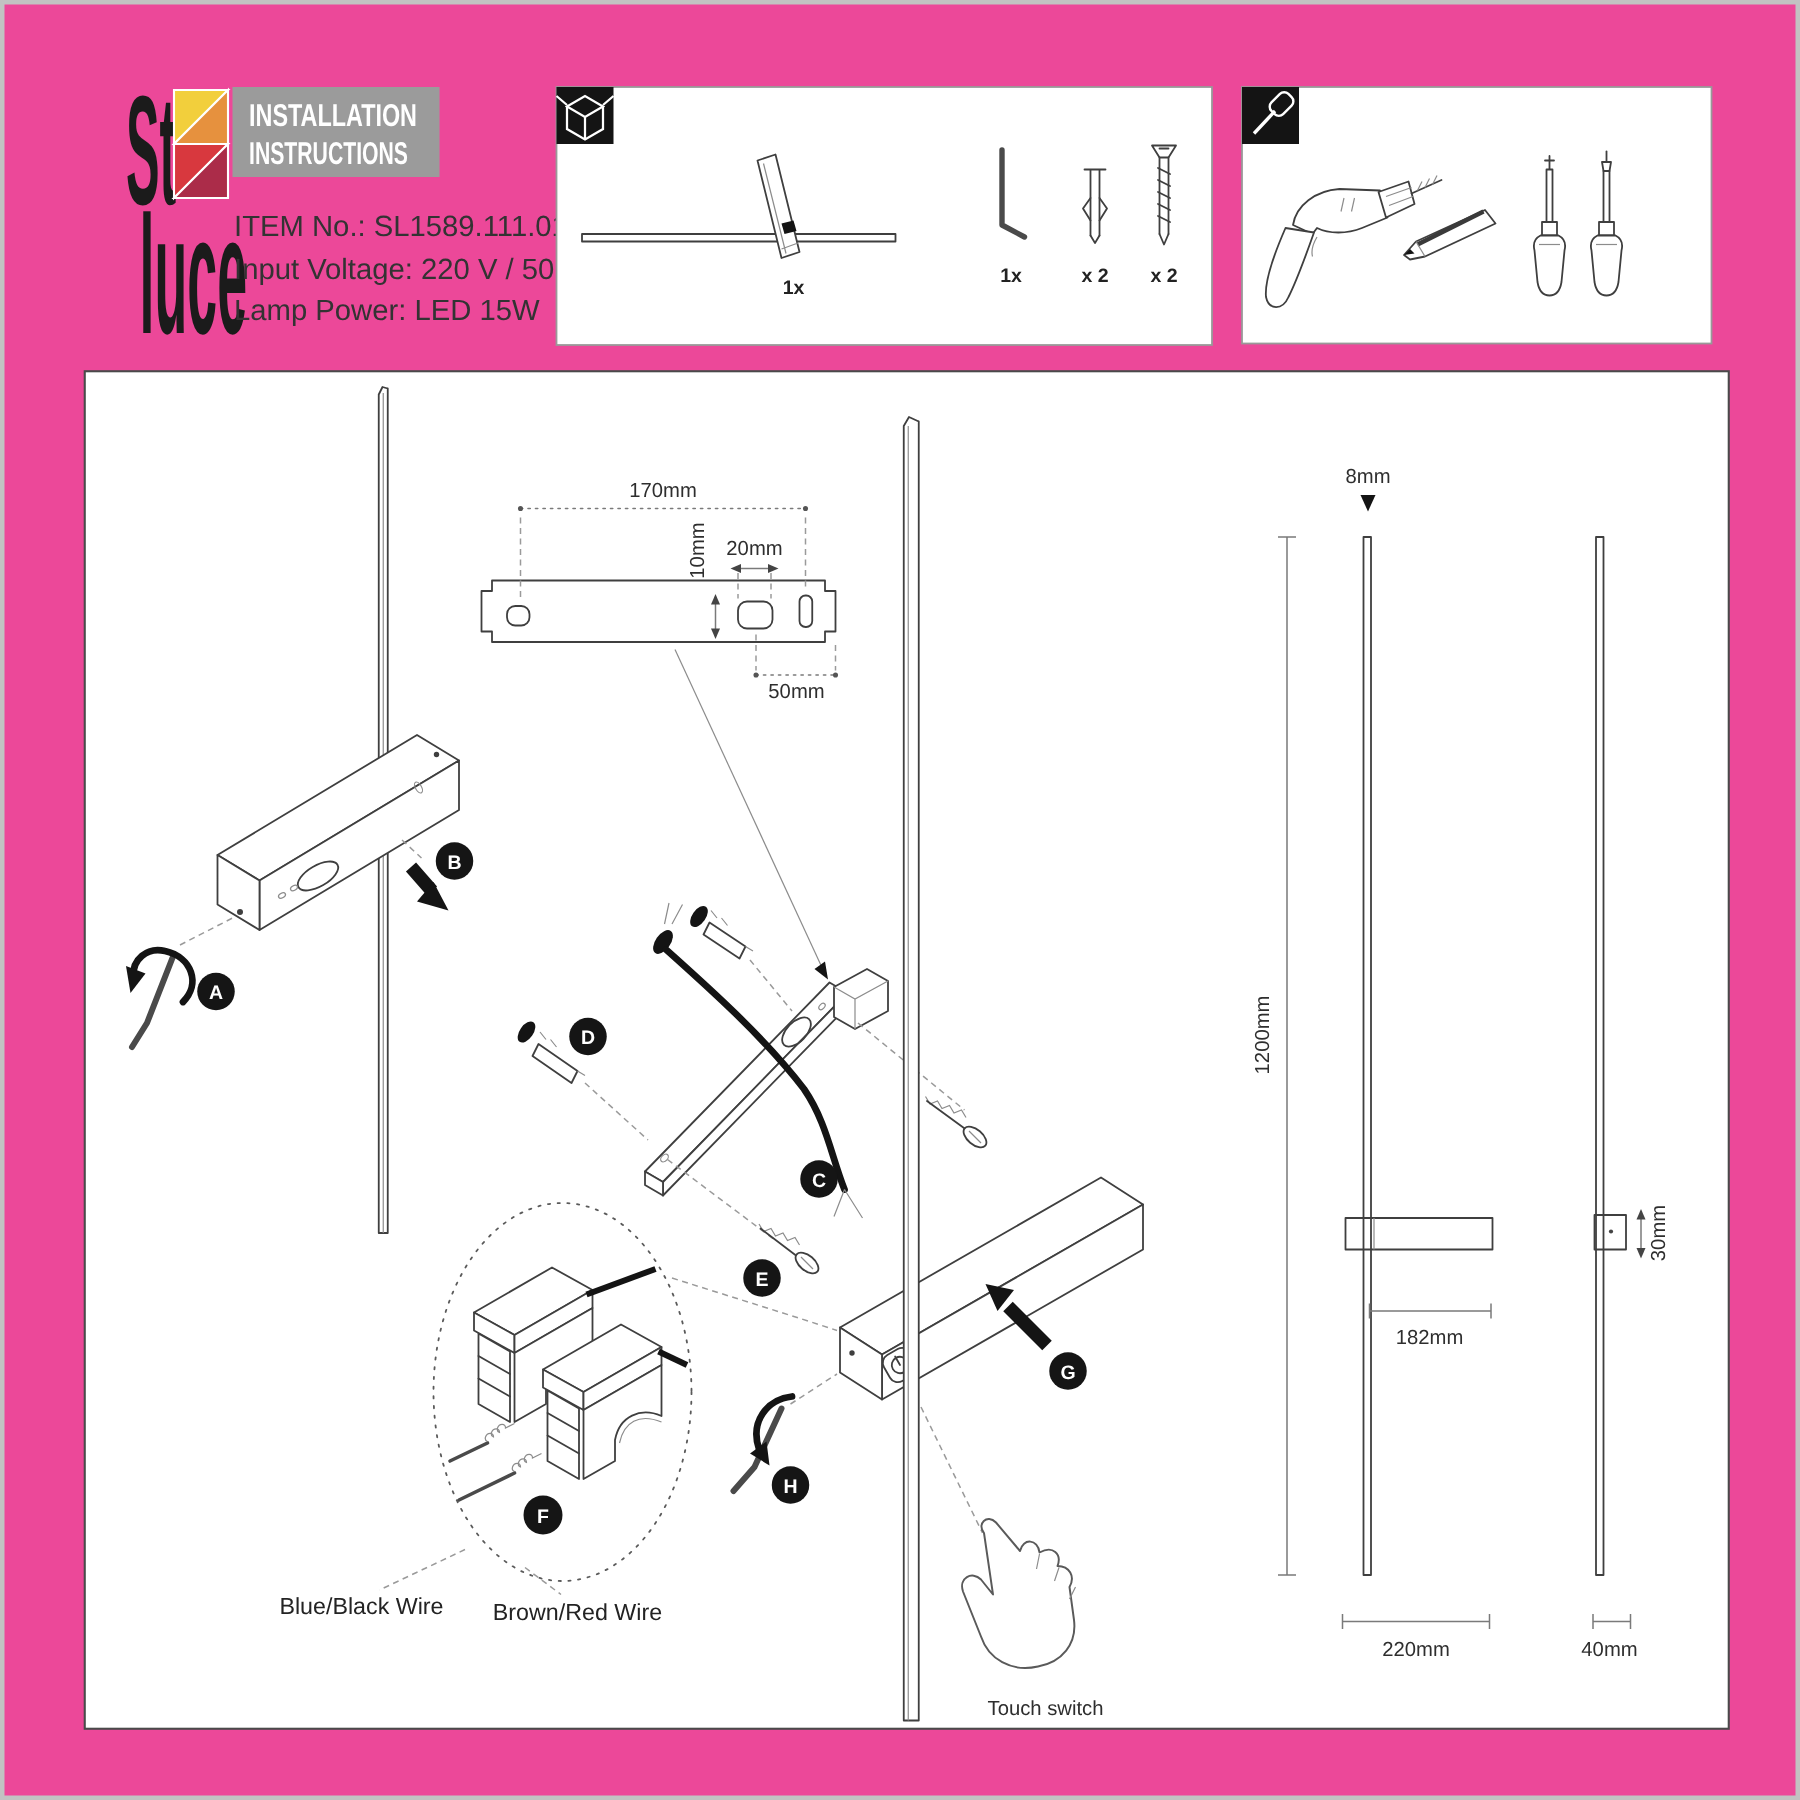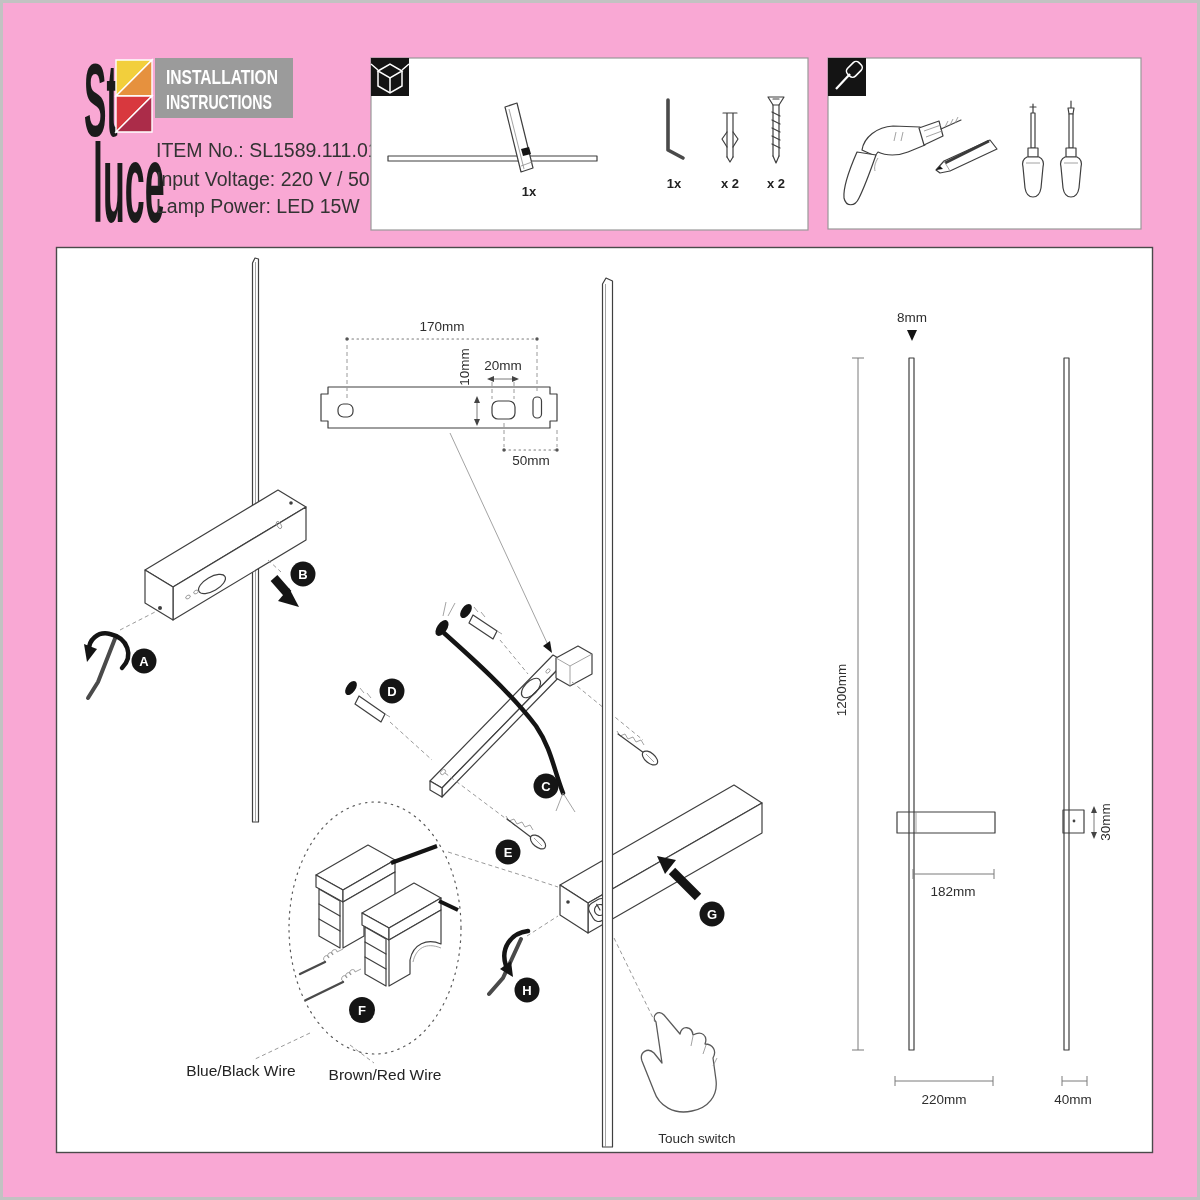--- a/index.html
+++ b/index.html
@@ -1,16 +1,16 @@
 <!DOCTYPE html>
 <html><head>
 <meta charset="utf-8">
 <style>
   html,body{margin:0;padding:0;background:#fff;}
-  #page{position:relative;width:1200px;height:1200px;background:#f9a8d4;
+  #page{position:relative;width:1200px;height:1200px;background:#ec4899;
         font-family:"Liberation Sans",sans-serif;overflow:hidden;}
   svg text{font-family:"Liberation Sans",sans-serif;}
   .ln   {stroke:#3f3f3f;stroke-width:1.2;fill:none;stroke-linecap:round;stroke-linejoin:round;}
   .lnw  {stroke:#3f3f3f;stroke-width:1.2;fill:#ffffff;stroke-linecap:round;stroke-linejoin:round;}
   .thin {stroke:#8c8c8c;stroke-width:.8;fill:none;}
   .dim  {stroke:#7a7a7a;stroke-width:1;fill:none;}
   .dsh  {stroke:#9a9a9a;stroke-width:1;fill:none;stroke-dasharray:4 3;}
   .dotl {stroke:#7a7a7a;stroke-width:1.1;fill:none;stroke-dasharray:1.5 3.5;stroke-linecap:round;}
   .thk  {stroke:#141414;stroke-width:4.5;fill:none;stroke-linecap:round;}
   .rot  {stroke:#141414;stroke-width:4.5;fill:none;stroke-linecap:round;}

